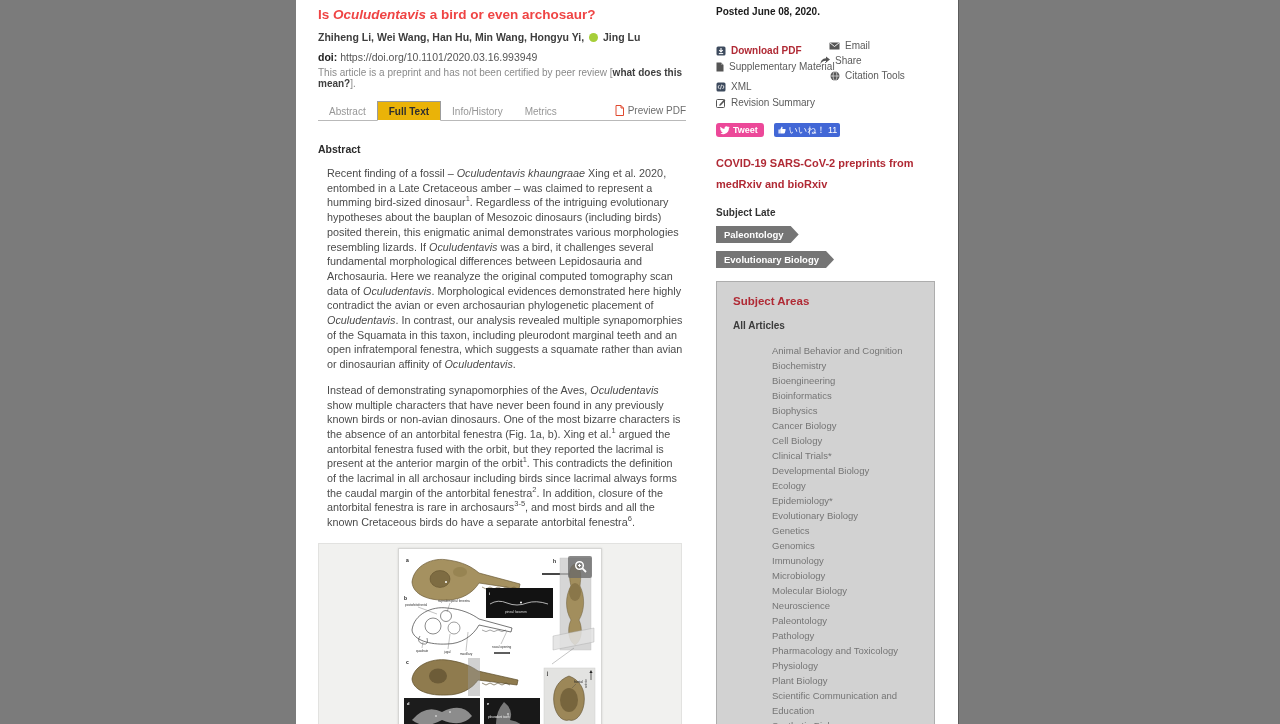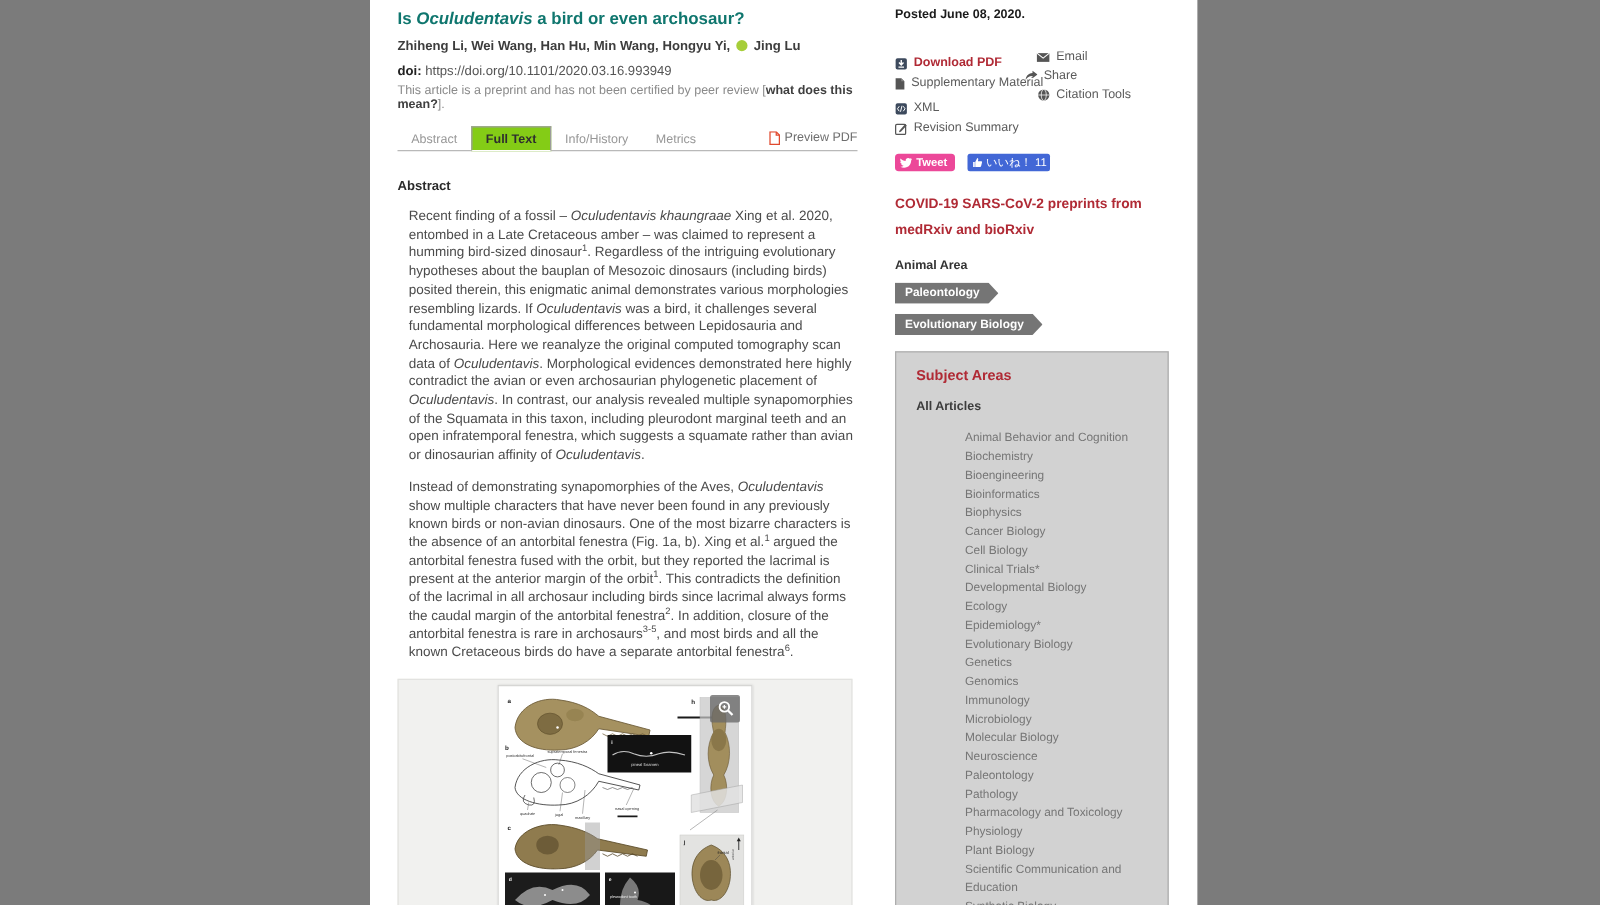--- a/index.html
+++ b/index.html
@@ -2,31 +2,31 @@
 <html><head>
 <meta charset="utf-8">
 <style>
   * { box-sizing: border-box; }
   body { margin:0; font-family:"Liberation Sans", sans-serif; }
   .viewport { position:relative; width:1280px; height:724px; overflow:hidden; background:#7b7b7b; }
   .page { position:absolute; left:296px; top:0; width:663px; height:724px; background:#fff; border-right:1px solid #5c5c5c; }
 
   
   .main-col { position:absolute; left:22px; top:0; width:368px; }
-  .title { margin-top:7px; font-size:13.5px; font-weight:bold; color:#0f766e; }
+  .title { margin-top:7px; font-size:13.5px; font-weight:bold; color:#ef4444; }
   .authors { margin-top:9px; font-size:10.5px; font-weight:bold; color:#3d3d3d; }
   .orcid { display:inline-block; width:9px; height:9px; border-radius:50%; background:#a6ce39; vertical-align:-1px; margin:0 2px; }
   .doi-line { margin-top:8px; font-size:10.5px; color:#555; }
   .doi-line b { color:#222; }
   .preprint { margin-top:4px; font-size:10px; color:#8a8a8a; }
   .preprint a { color:#3f3f3f; font-weight:bold; text-decoration:none; }
 
   .tabs { display:flex; align-items:flex-end; margin-top:12px; border-bottom:1px solid #b9b9b9; }
   .tab { font-size:10px; color:#979797; padding:4px 11px 3px; cursor:pointer; }
-  .tab.active { border:1px solid #9c9c9c; border-bottom:1px solid #fff; margin-bottom:-1px; background:#84cc16; color:#2e2e2e; font-weight:bold; }
+  .tab.active { border:1px solid #9c9c9c; border-bottom:1px solid #fff; margin-bottom:-1px; background:#eab308; color:#2e2e2e; font-weight:bold; }
   .preview-pdf { margin-left:auto; display:flex; align-items:center; gap:4px; font-size:10px; color:#6e6e6e; padding-bottom:4px; }
 
   .abstract-h { margin-top:22px; font-size:10.5px; font-weight:bold; color:#2b2b2b; }
   .para { margin:11px 0 0 9px; width:356px; font-size:10.8px; line-height:14.7px; color:#4b4b4b; }
   .para sup { font-size:7.5px; line-height:0; }
 
   .figure-wrap { margin-top:13px; width:364px; height:300px; background:#f1f1ef; border:1px solid #e2e2e0; }
   .figure-box { position:relative; width:204px; margin:4px auto 0; background:#fff; border:1px solid #d6d6d4; padding:3px; box-shadow:0 0 2px rgba(0,0,0,.12); }
   .fig-zoom { position:absolute; top:7px; right:9px; width:24px; height:22px; background:rgba(105,105,105,.78); border-radius:2px; display:flex; align-items:center; justify-content:center; }
 
@@ -284,21 +284,21 @@
         <div class="btn-like">
           <svg class="icon-svg" width="8" height="8" viewBox="0 0 8 8">
               <path d="M0.5,3.5 h1.3 v4 H0.5 Z M2.2,7.5 V3.6 L3.8,0.4 C4.4,0.5 4.7,0.9 4.6,1.6 L4.3,3 h2.6 c0.5,0 0.8,0.4 0.7,0.9 L6.9,6.8 C6.8,7.2 6.5,7.5 6,7.5 Z" fill="#fff"></path>
             </svg>
           <span>いいね！ 11</span>
         </div>
       </div>
 
       <div class="covid">COVID-19 SARS-CoV-2 preprints from medRxiv and bioRxiv</div>
 
-      <div class="subj-label">Animal Area</div>
+      <div class="subj-label">Subject Late</div>
       <div class="tag">Paleontology</div>
       <div class="tag">Evolutionary Biology</div>
 
       <div class="subj-panel">
         <h3>Subject Areas</h3>
         <div class="all-articles">All Articles</div>
         <div class="subj-list">
             <div class="subj-item">Animal Behavior and Cognition</div>
             <div class="subj-item">Biochemistry</div>
             <div class="subj-item">Bioengineering</div>

